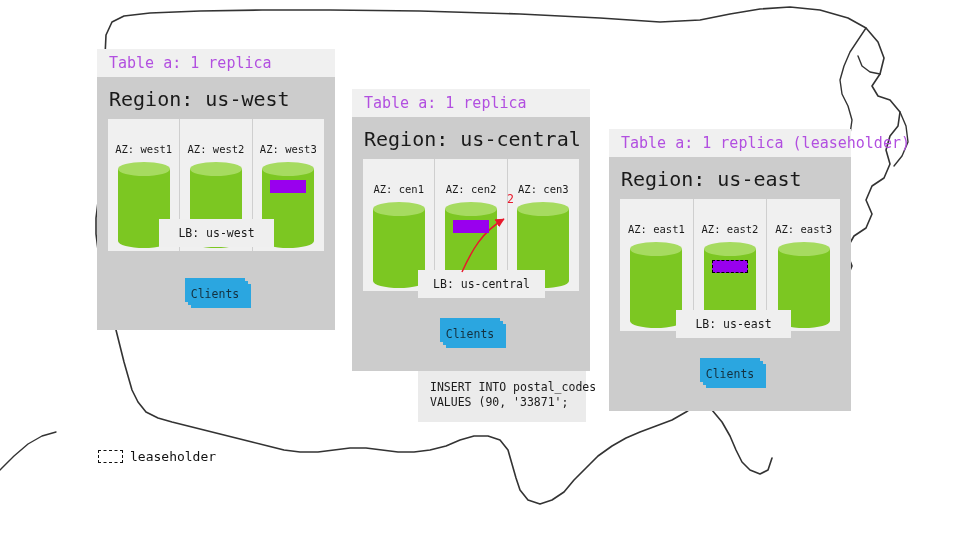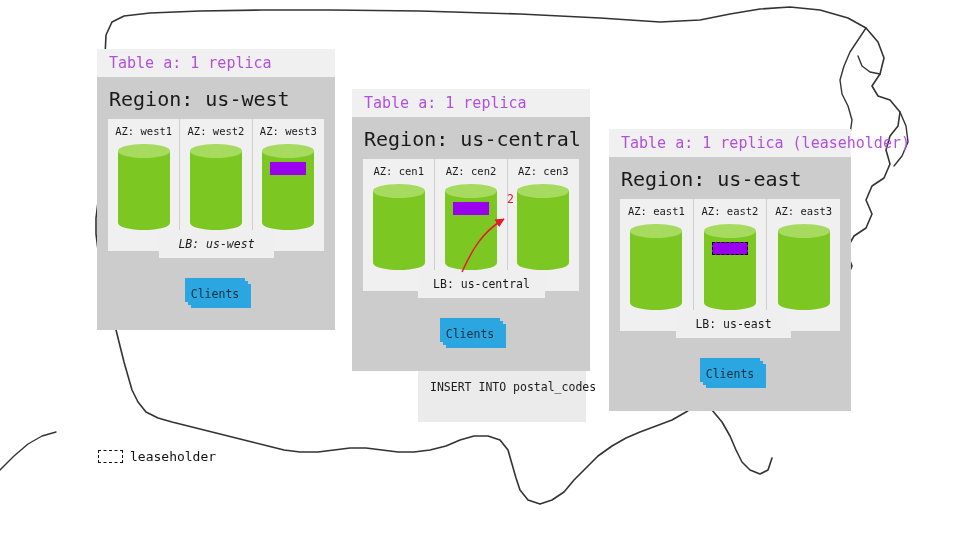--- a/index.html
+++ b/index.html
@@ -17,21 +17,21 @@
   }
   .panel-title{color:#b24fe0;font-size:15px;letter-spacing:0px;white-space:nowrap;}
   .region-label{
     color:#1a1a1a;font-size:20px;padding:10px 0 8px 12px;white-space:nowrap;
   }
   .az-row{
     background:#f0f0f0;margin:0 11px;display:flex;box-sizing:border-box;
   }
   .az-cell{
     flex:1;display:flex;flex-direction:column;align-items:center;
-    border-right:1px solid #cfcfcf;box-sizing:border-box;padding-top:6px;
+    border-right:1px solid #cfcfcf;box-sizing:border-box;padding-top:24px;
   }
   .az-cell:last-child{border-right:none;}
   .az-label{font-size:10.5px;color:#1a1a1a;white-space:nowrap;margin-bottom:7px;}
 
   
   .cyl{position:relative;}
   .cyl-body{
     position:absolute;left:0;top:7px;width:100%;bottom:7px;
     background:#7cc722;border-radius:0;
   }
@@ -131,21 +131,21 @@
       <span class="az-label">AZ: west3</span>
       <div class="cyl" style="width:52px;height:86px;">
         <div class="cyl-bottom"></div>
           <div class="cyl-body"></div>
           <div class="cyl-top"></div>
         <div class="replica" style="left:8px;top:18px;width:36px;height:13px;"></div>
       </div>
     </div>
   </div>
 
-  <div class="lb-box" style="left:62px;top:181px;width:115px;height:28px;font-style:italic;">
+  <div class="lb-box" style="left:62px;top:170px;width:115px;height:28px;">
     <span>LB: us-west</span>
   </div>
 
   <div class="clients" style="left:88px;top:229px;width:66px;height:30px;">
     <div class="sheet s3" style="width:60px;height:24px;"></div>
     <div class="sheet s2" style="width:60px;height:24px;"></div>
     <div class="sheet s1" style="width:60px;height:24px;">
       <span class="lbl">Clients</span>
     </div>
   </div>
@@ -240,20 +240,21 @@
     <div class="sheet s3" style="width:60px;height:24px;"></div>
     <div class="sheet s2" style="width:60px;height:24px;"></div>
     <div class="sheet s1" style="width:60px;height:24px;">
       <span class="lbl">Clients</span>
     </div>
   </div>
 </div>
 
 <div class="sql-box" style="left:418px;top:371px;width:168px;height:51px;">
   <div class="sql-line">INSERT INTO postal_codes</div>
+  <div class="sql-line">VALUES (90, '33871';</div>
 </div>
 
 <svg id="arrow-layer" viewBox="0 0 960 540">
   <defs>
     <marker id="redhead" markerWidth="7" markerHeight="7" refX="5.6" refY="3" orient="auto">
       <path d="M0,0 L6,3 L0,6 z" fill="#e8192c"></path>
     </marker>
   </defs>
   <path d="M462,272 C472,250 482,232 504,219" fill="none" stroke="#e8192c" stroke-width="1.5" marker-end="url(#redhead)"></path>
 </svg>

